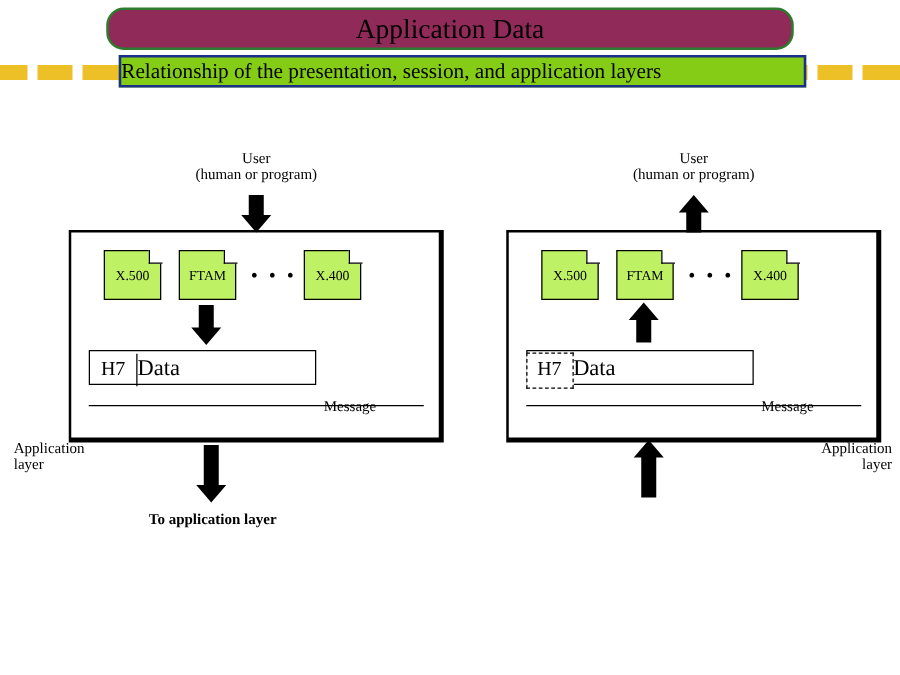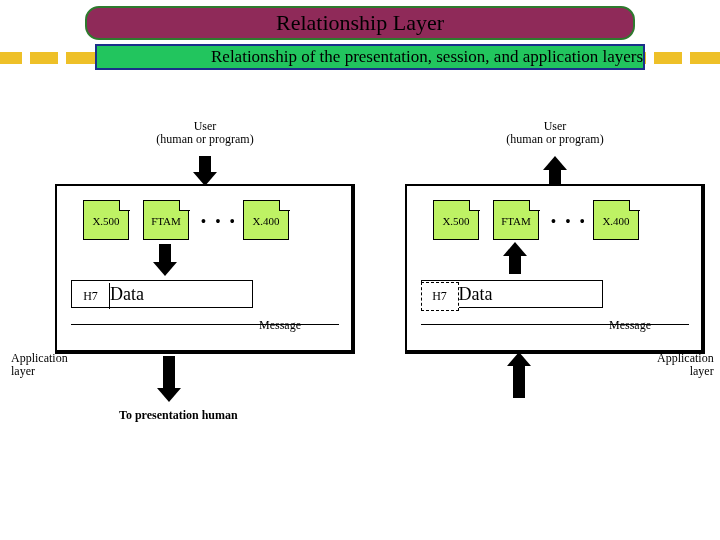--- a/index.html
+++ b/index.html
@@ -32,25 +32,25 @@
     text-align: center;
     line-height: 30px;
     z-index: 5;
   }
   .subtitle-banner {
     position: absolute;
     left: 95px;
     top: 44px;
     width: 550px;
     height: 26px;
-    background: #22c55e;
+    background: #84cc16;
     border: 2px solid #1b2f8a;
     color: #000;
     font-size: 17px;
-    text-align: right;
+    text-align: left;
     line-height: 22px;
     z-index: 6;
   }
   .diagram {
     position: absolute;
     width: 300px;
     top: 120px;
     font-size: 12px;
     color: #000;
   }
@@ -112,21 +112,21 @@
     width: 182px;
     height: 28px;
   }
   .packet .h7 {
     display: inline-block;
     width: 38px;
     height: 100%;
     border-right: 1.5px solid #000;
     text-align: center;
     line-height: 26px;
-    font-size: 12px;
+    font-size: 16px;
   }
   .packet .datacell {
     display: inline-block;
     width: 136px;
     line-height: 26px;
     font-size: 18px;
     font-family: Liberation Serif, serif;
   }
   .dashed-partial {
     border: 1.5px solid #000;
@@ -188,21 +188,21 @@
 </style>
 </head>
 <body>
 
 <div class="stripe stripe-y" style="left:0;width:22px"></div>
 <div class="stripe stripe-y" style="left:30px;width:28px"></div>
 <div class="stripe stripe-y" style="left:66px;width:580px"></div>
 <div class="stripe stripe-y" style="left:654px;width:28px"></div>
 <div class="stripe stripe-y" style="left:690px;width:30px"></div>
 
-<div class="title-banner">Relationship Layer</div>
+<div class="title-banner">Application Data</div>
 <div class="subtitle-banner">Relationship of the presentation, session, and application layers</div>
 
 <div class="diagram left">
   <div class="user-label">
     <span>User</span><br>
     <span>(human or program)</span>
   </div>
   <div class="arrow-down" style="left:144px;top:36px;height:18px"></div>
   <div class="layer-box" style="margin-top:38px">
     <div class="doc" style="left:26px;top:14px">X.500</div>
@@ -214,21 +214,21 @@
       <span class="h7">H7</span><span class="datacell">Data</span>
     </div>
     <div class="msg-label" style="top:100px">Message</div>
     <div class="underline" style="top:138px"></div>
   </div>
   <div class="arrow-down" style="left:108px;top:236px;height:34px"></div>
   <div class="side-label" style="left:-44px;top:232px">
     <span>Application</span><br>
     <span>layer</span>
   </div>
-  <div class="bottom-label" style="left:64px;top:288px">To presentation human</div>
+  <div class="bottom-label" style="left:64px;top:288px">To application layer</div>
 </div>
 
 <div class="diagram right">
   <div class="user-label">
     <span>User</span><br>
     <span>(human or program)</span>
   </div>
   <div class="arrow-up" style="left:144px;top:48px;height:18px"></div>
   <div class="layer-box" style="margin-top:38px">
     <div class="doc" style="left:26px;top:14px">X.500</div>

